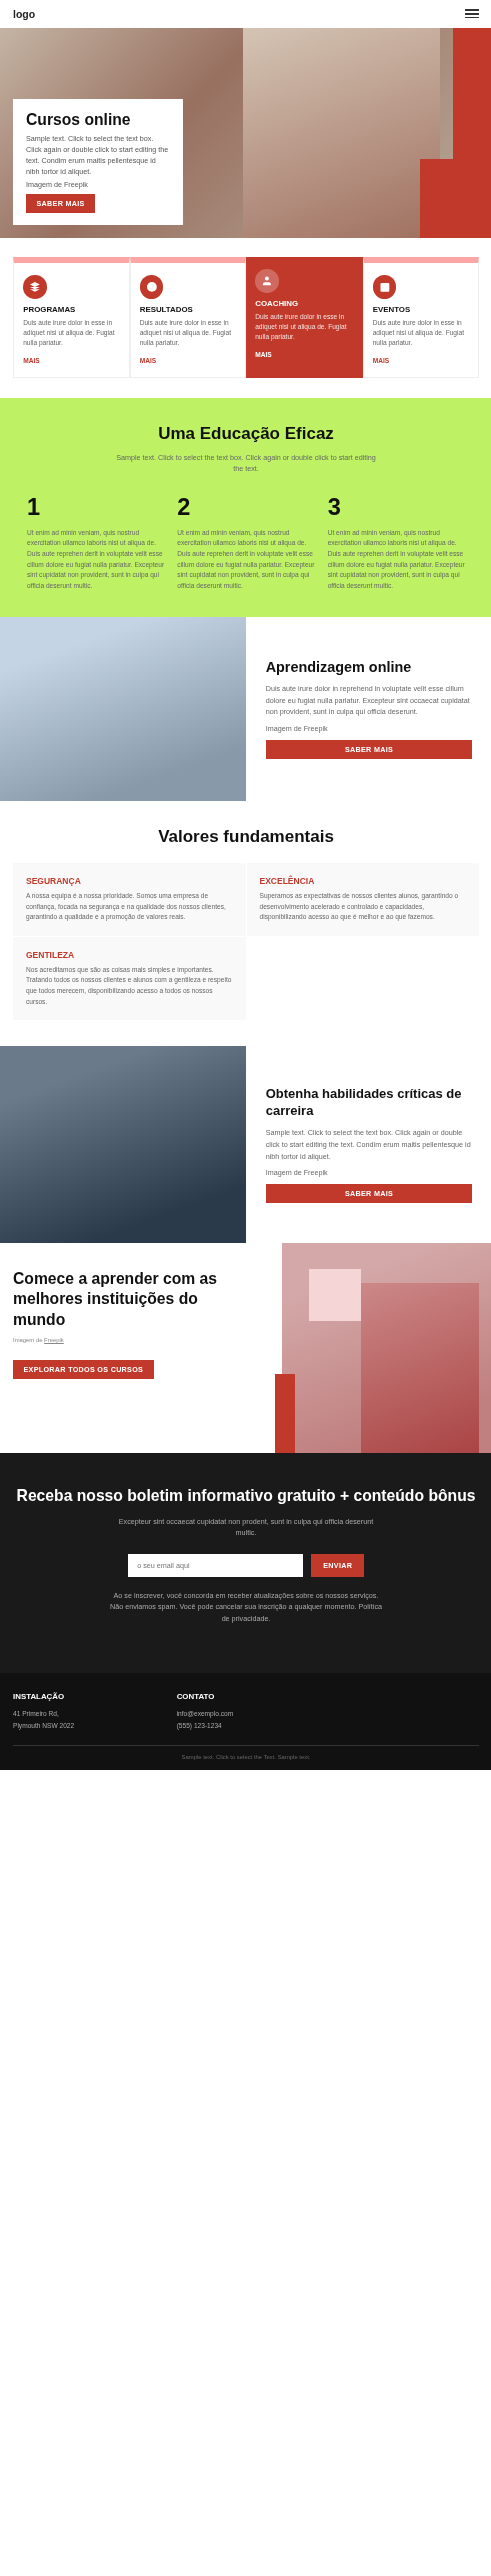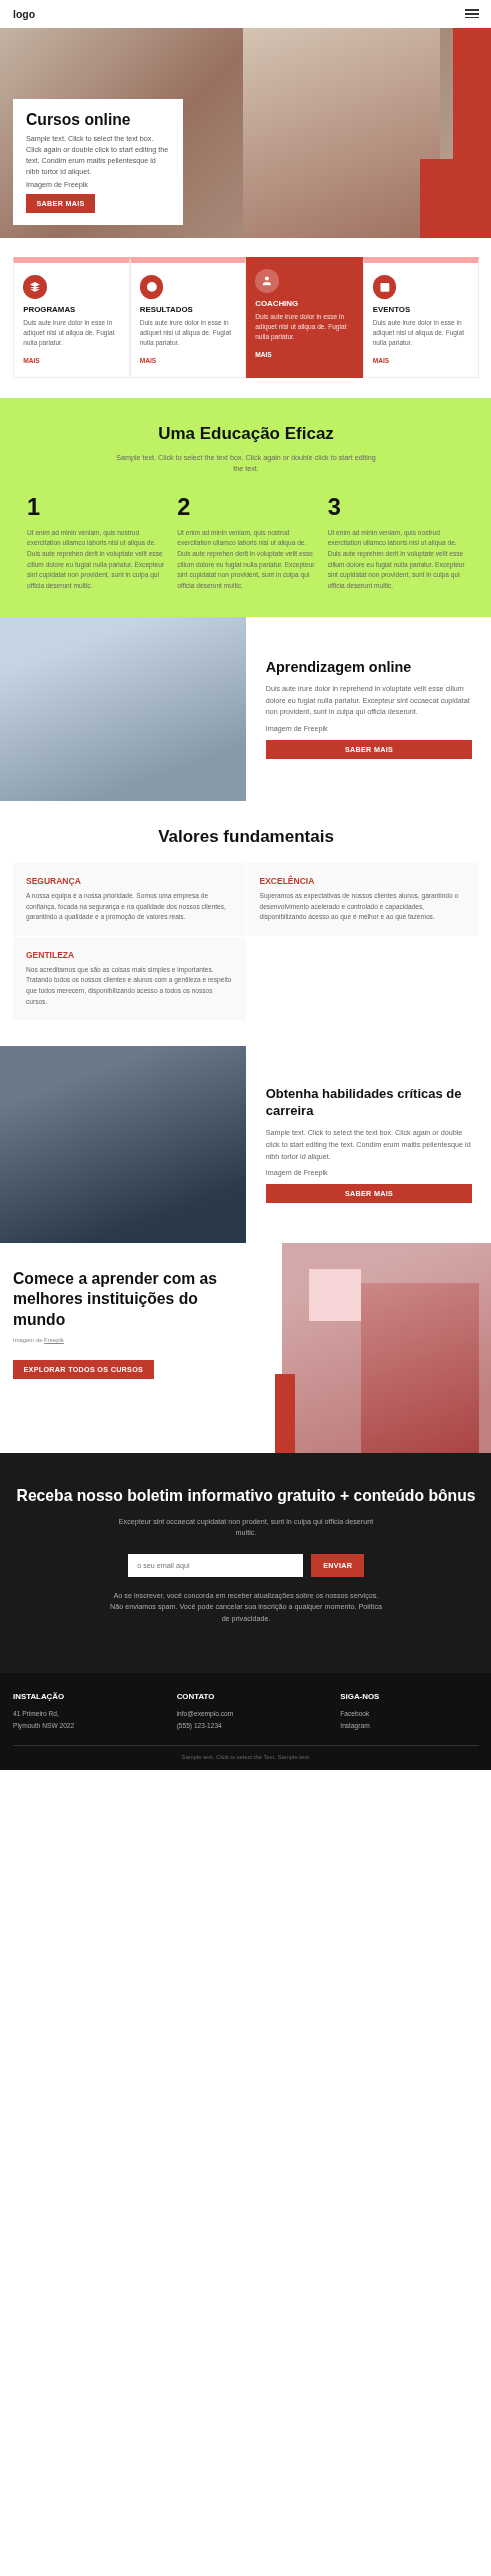--- a/index.html
+++ b/index.html
@@ -364,23 +364,18 @@
     <div class="footer-col">
       <h4>Instalação</h4>
       <p>41 Primeiro Rd,</p>
       <p>Plymouth NSW 2022</p>
     </div>
     <div class="footer-col">
       <h4>Contato</h4>
       <a href="#">info@exemplo.com</a>
       <p>(555) 123-1234</p>
     </div>
-    <div class="footer-col">
-      <h4>Siga-nos</h4>
-      <a href="#">Facebook</a>
-      <a href="#">Instagram</a>
-    </div>
   </div>
   <div class="footer-bottom">
     <p>Sample text. Click to select the Text. Sample text.</p>
   </div>
 </footer>
 
 
 </body></html>

